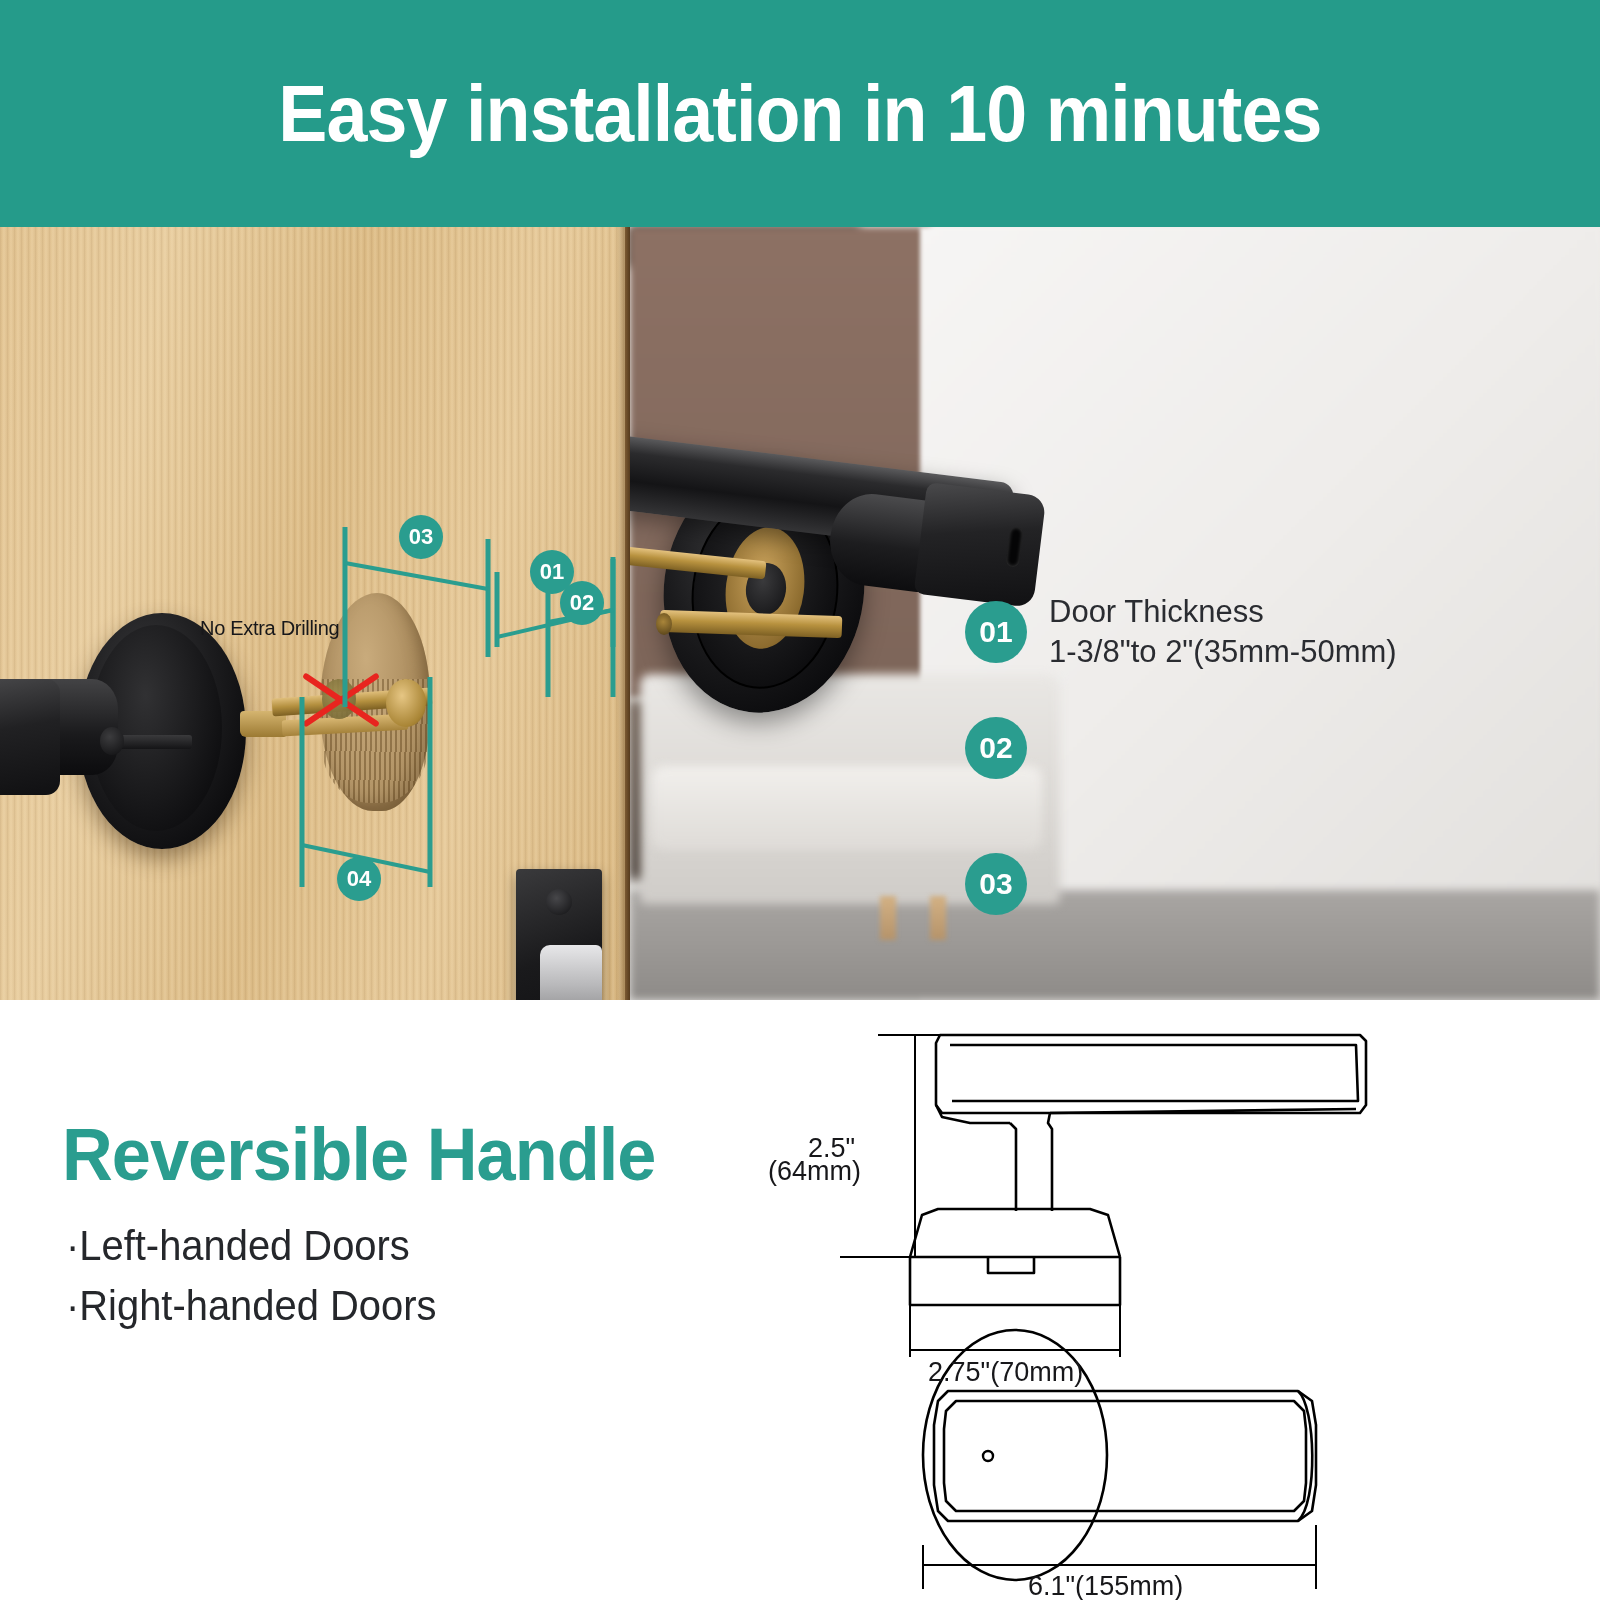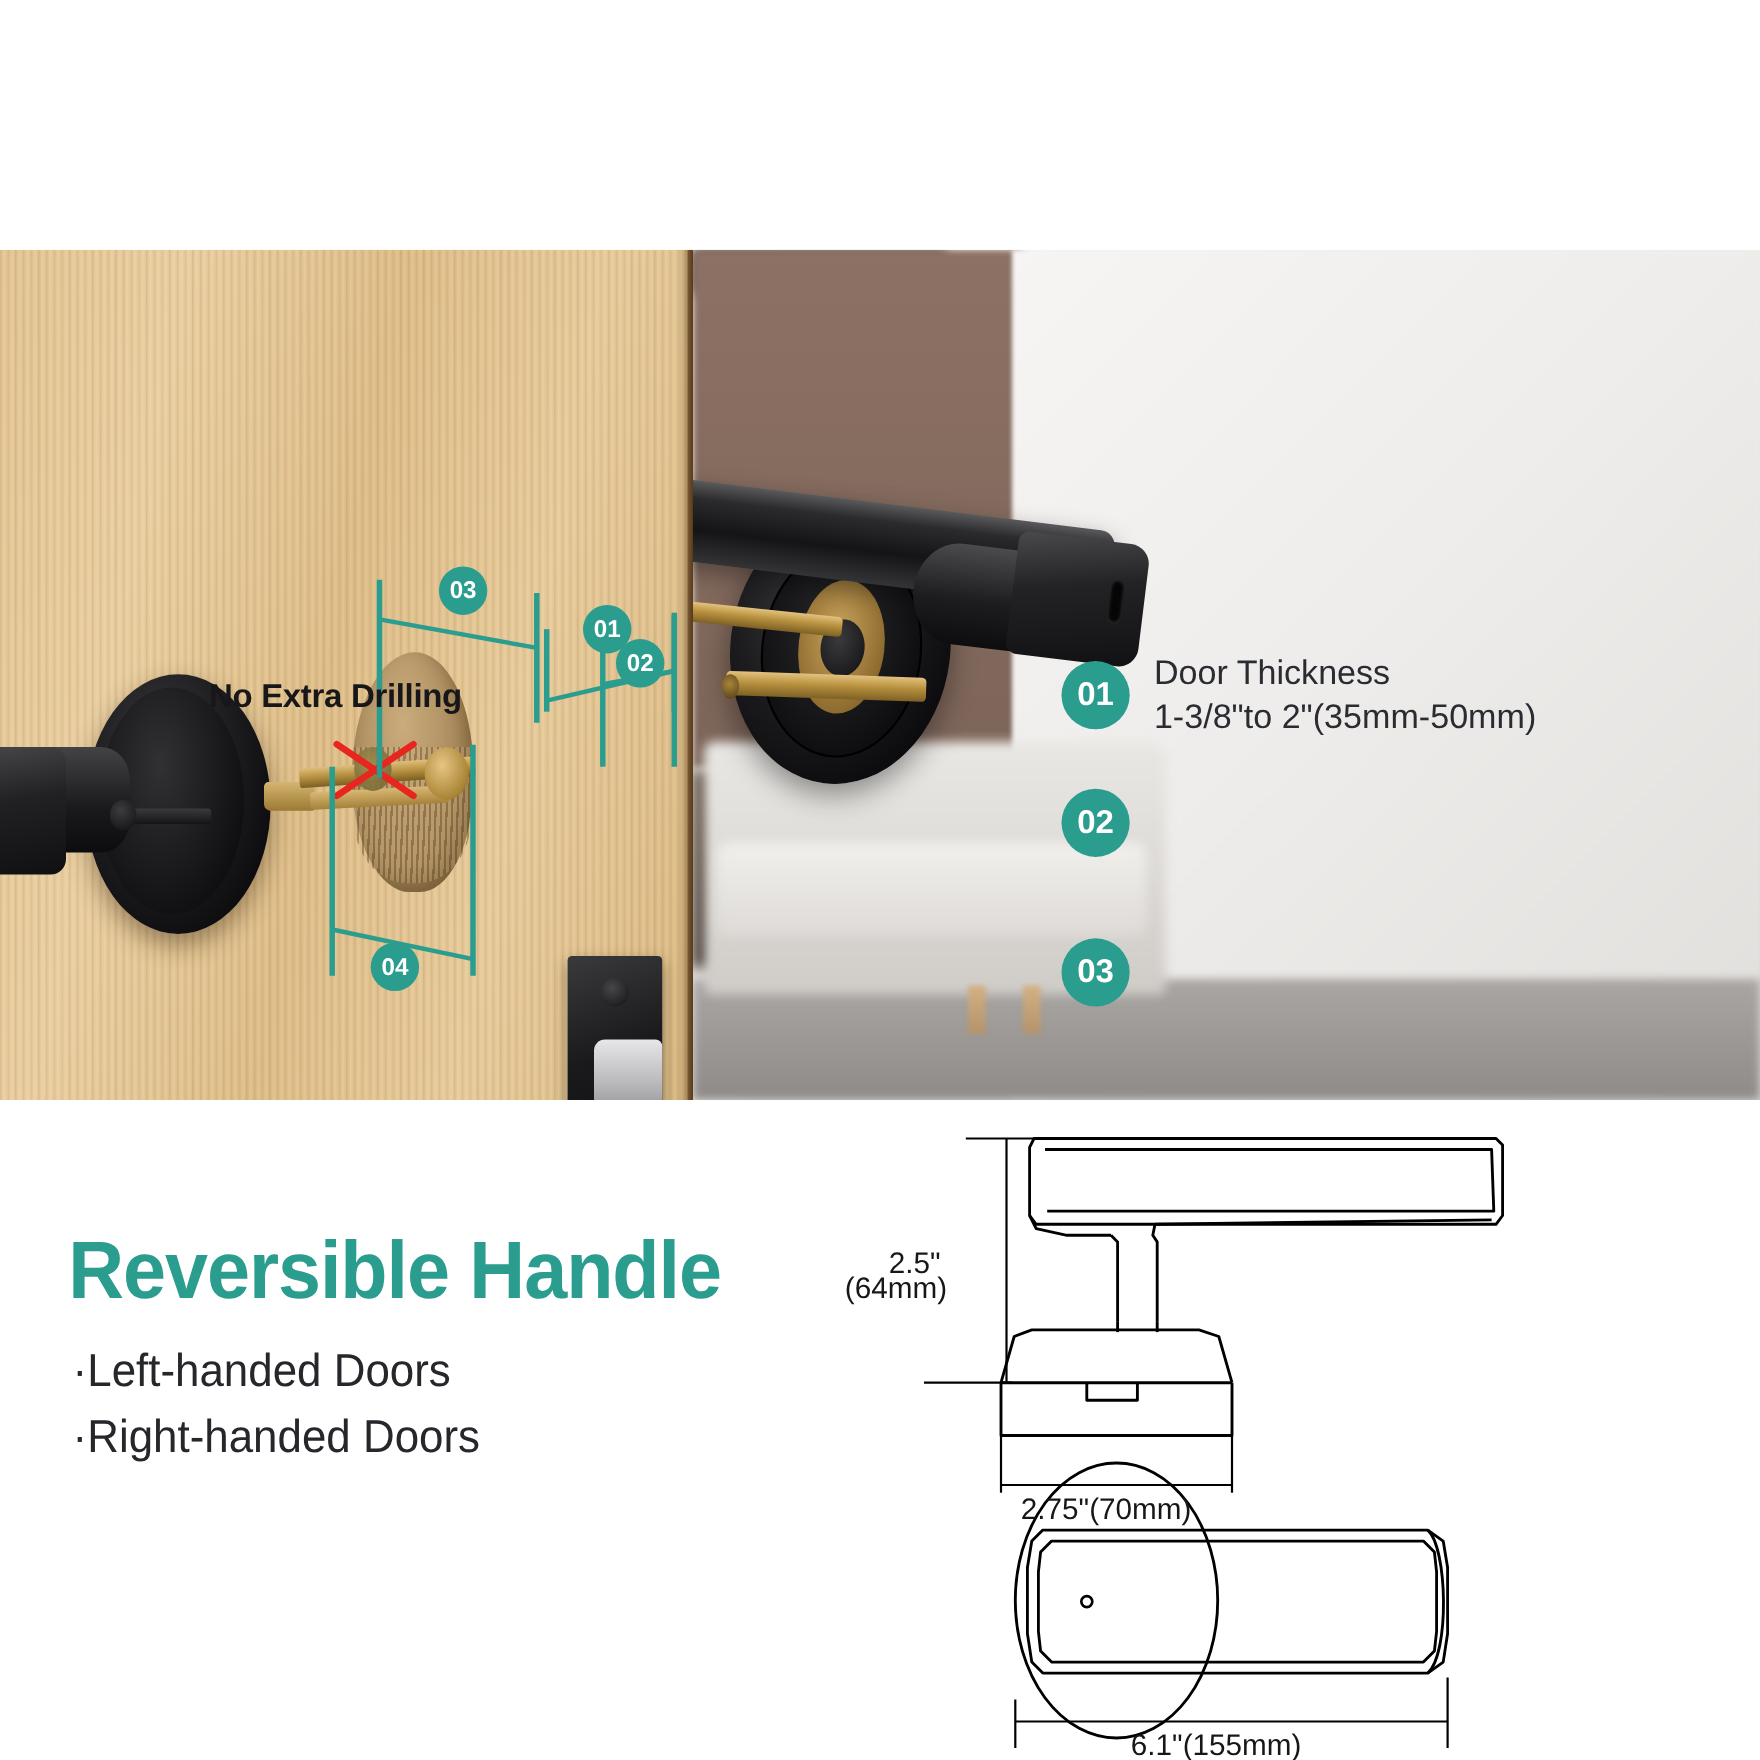--- a/index.html
+++ b/index.html
@@ -361,23 +361,23 @@
     position: absolute;
     background: #e8251f;
     height: 6px;
     border-radius: 3px;
   }
   #red-x-1 { left: 296px; top: 470px; width: 90px; transform: rotate(34deg); }
   #red-x-2 { left: 296px; top: 470px; width: 90px; transform: rotate(-34deg); }
 
   #no-drill-label {
     position: absolute;
-    left: 190px; top: 390px;
-    font-size: 30px;
-    font-weight: bold;
+    left: 200px; top: 390px;
+    font-size: 20px;
+    font-weight: normal;
     color: #17171a;
     white-space: nowrap;
     letter-spacing: -0.3px;
   }
 
   .badge {
     position: absolute;
     border-radius: 50%;
     background: #2a9d8f;
     color: #ffffff;
@@ -467,20 +467,23 @@
     color: #17171a;
     white-space: nowrap;
     font-family: "Liberation Sans", sans-serif;
   }
 </style>
 </head>
 <body>
 
 <div id="page">
 
+  <div id="header-banner">
+    <div id="header-title">Easy installation in 10 minutes</div>
+  </div>
 
   <div id="photo-strip">
 
     <div id="left-photo">
 
       <div id="door-edge-shadow"></div>
       <div id="door-edge-strip"></div>
 
       <div id="lp-rosette"></div>
       <div id="lp-rosette-face"></div>

